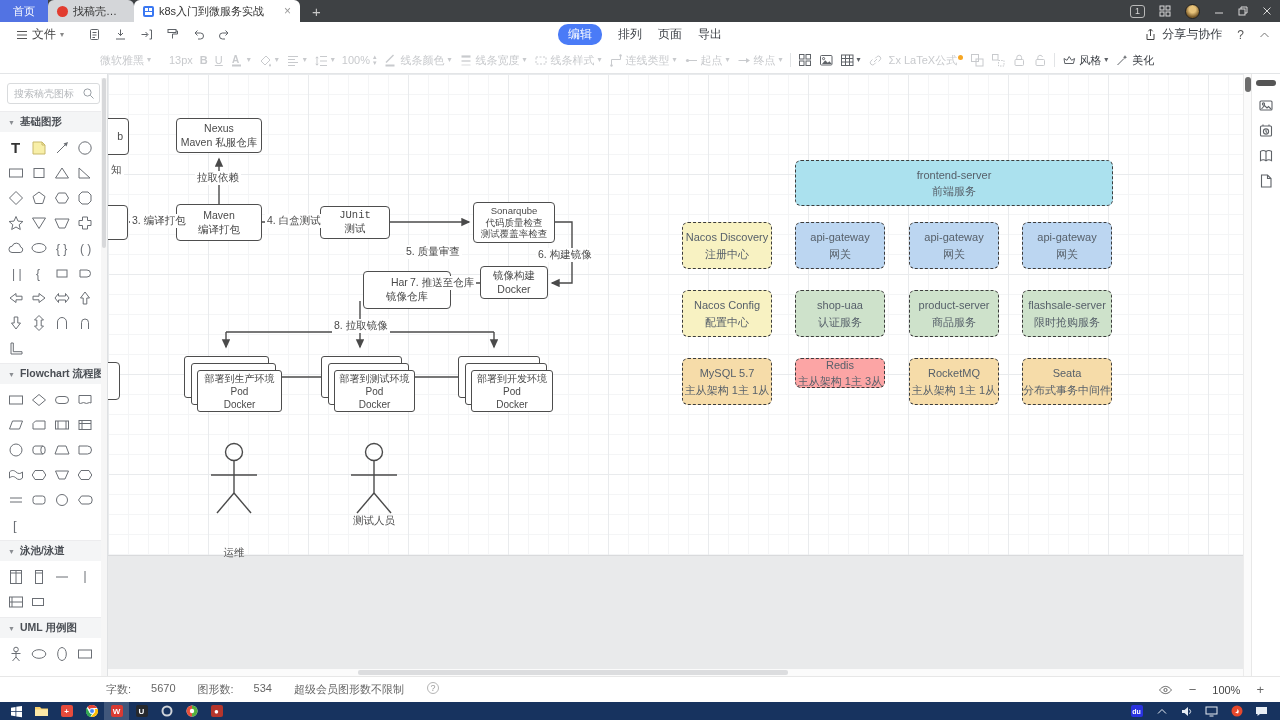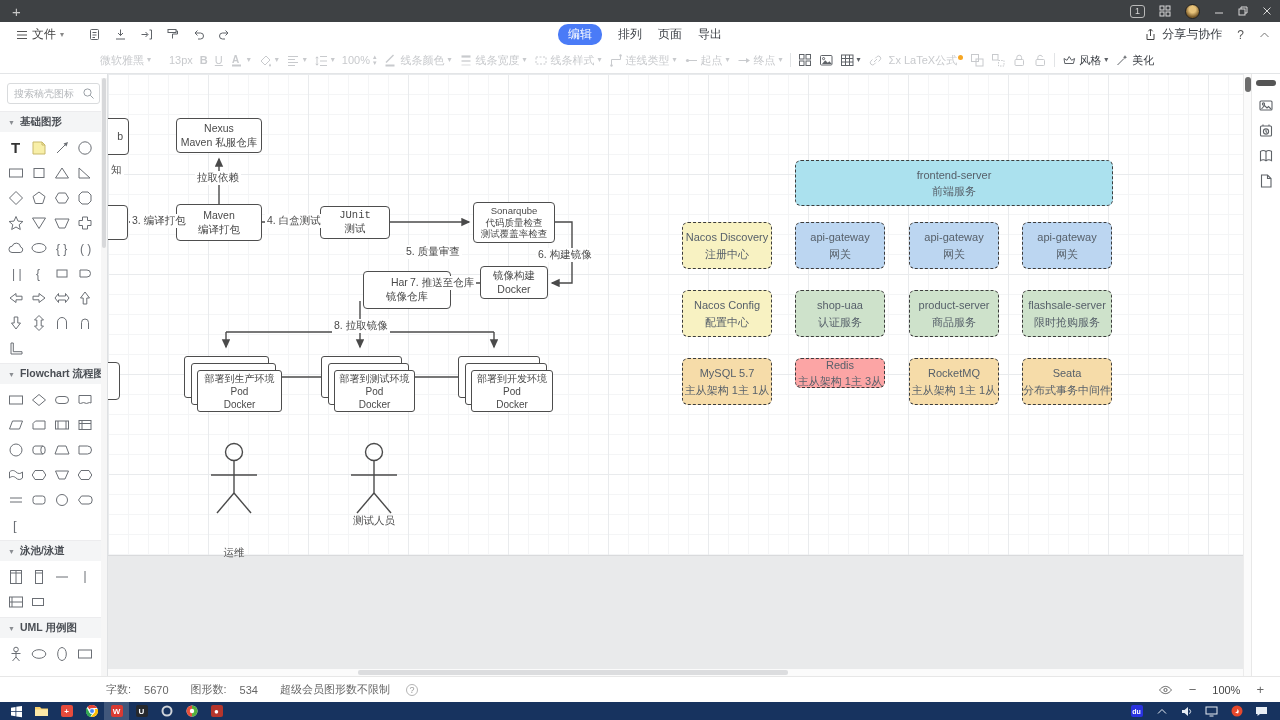--- a/index.html
+++ b/index.html
@@ -73,39 +73,59 @@
 #vthumb{width:6px;margin:3px 0 0 1px;height:15px;background:#6d6d6d;border-radius:3px}
 #hscroll{position:absolute;left:108px;top:669px;width:1135px;height:7px;background:#fbfbfb}
 #hthumb{position:absolute;left:250px;top:1px;width:430px;height:5px;background:#dcdddf;border-radius:2px}
 #rightstrip{position:absolute;left:1251px;top:74px;width:29px;height:602px;background:#fff;border-left:1px solid #e8e8e8}
 #rs-handle{width:20px;height:6px;background:#555;border-radius:3px;margin:6px auto 12px auto}
 .rs-icon{width:16px;height:16px;margin:0 auto 9px auto;color:#5f6368}
 .rs-icon svg{stroke:#5f6368;fill:none;stroke-width:1.1}
 
 #statusbar{position:absolute;left:0;top:676px;width:1280px;height:26px;background:#fff;border-top:1px solid #e7e7e7;display:flex;align-items:center;font-size:11px;color:#666}
 .sb-left{display:flex;align-items:center;gap:22px;margin-left:106px}
-.sb-item{display:flex;align-items:center;gap:13px}
+.sb-item{display:flex;align-items:flex-start;gap:20px}
 .qm{width:12px;height:12px;border:1px solid #b5b5b5;border-radius:50%;color:#9a9a9a;font-size:9px;display:inline-flex;align-items:center;justify-content:center;margin-left:3px}
 .sb-right{margin-left:auto;display:flex;align-items:center;gap:16px;margin-right:16px;color:#555}
 .zbtn{font-size:13px;color:#666}
 .zval{font-size:11px;color:#444}
 
 #taskbar{position:absolute;left:0;top:702px;width:1280px;height:18px;background:#17335f;display:flex;align-items:center}
 #tb-left{display:flex;align-items:center;height:18px;margin-left:4px}
 .tbi{width:25px;height:18px;display:flex;align-items:center;justify-content:center}
 .tbi.active{background:rgba(255,255,255,.18)}
 #tb-right{margin-left:auto;display:flex;align-items:center;height:18px;margin-right:6px}
 .tbi .sq{width:12px;height:12px;border-radius:2px;display:flex;align-items:center;justify-content:center;font-size:8px;font-weight:bold;color:#fff}
 </style>
 </head>
 <body>
 
 <div id="app">
 
   <div id="tabbar">
+    <div id="tabs">
+        <div class="tab home">
+          <span style="overflow:hidden;text-overflow:ellipsis">首页</span>
+        </div>
+        <div class="tab inactive">
+          <span class="fav" style="background:#e23c2f;border-radius:50%"></span>
+          <span style="overflow:hidden;text-overflow:ellipsis">找稿壳模板</span>
+        </div>
+        <div class="tab active">
+          <span class="fav" style="background:#3a78f2">
+            <svg width="11" height="11">
+              <rect x="2" y="2" width="3" height="3" fill="#fff"></rect>
+              <rect x="6" y="2" width="3" height="3" fill="#fff"></rect>
+              <rect x="2" y="6" width="7" height="3" fill="#fff"></rect>
+            </svg>
+          </span>
+          <span style="overflow:hidden;text-overflow:ellipsis">k8s入门到微服务实战</span>
+          <span class="x">×</span>
+        </div>
+      </div>
     <div id="newtab">+</div>
     <div id="winctl">
       <span class="tabcount">1</span>
       <span class="i">
           <svg width="12" height="12">
             <rect x="1" y="1" width="4" height="4" fill="none" stroke="#d8d8d8"></rect>
             <rect x="7" y="1" width="4" height="4" fill="none" stroke="#d8d8d8"></rect>
             <rect x="1" y="7" width="4" height="4" fill="none" stroke="#d8d8d8"></rect>
             <rect x="7" y="7" width="4" height="4" fill="none" stroke="#d8d8d8"></rect>
           </svg>

